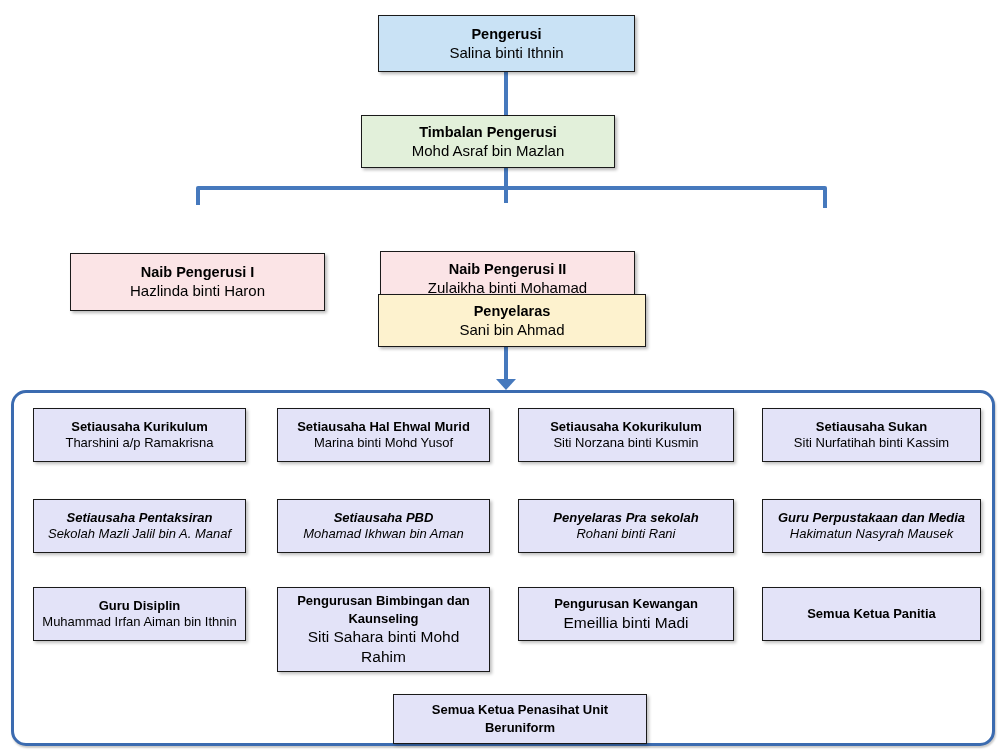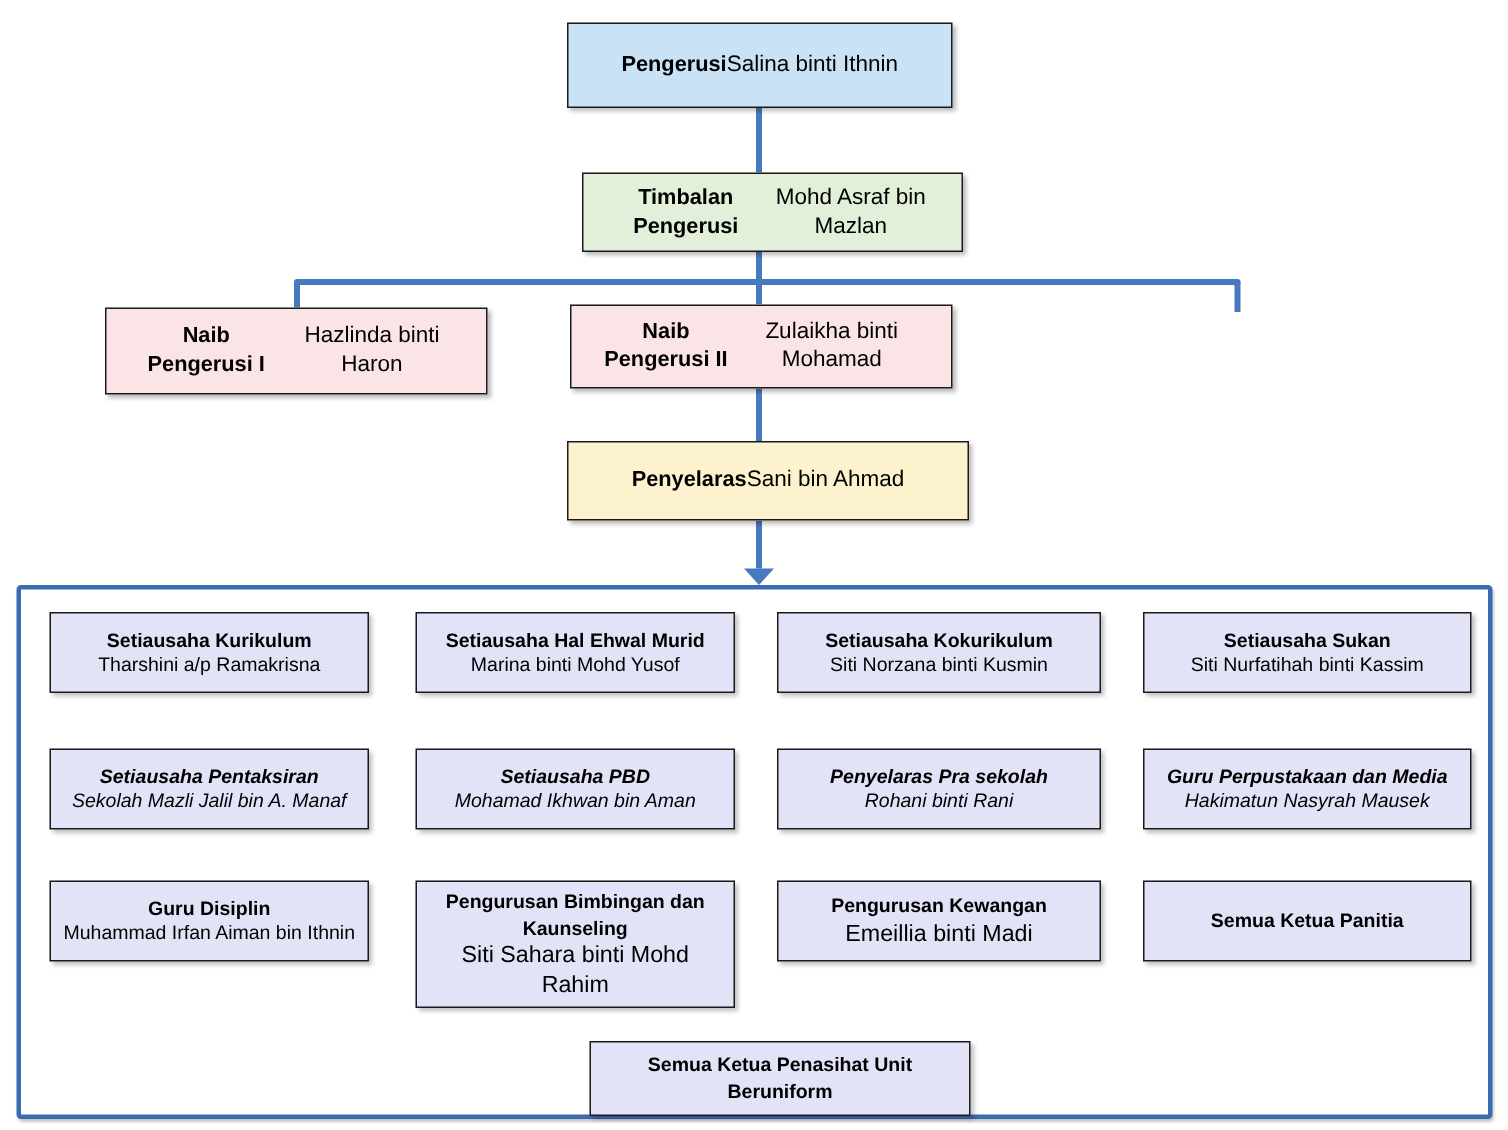--- a/index.html
+++ b/index.html
@@ -13,29 +13,29 @@
     --member_fill:#E3E3F8;
   }
   html,body{margin:0;padding:0;background:#ffffff;}
   .stage{
     position:relative;width:1005px;height:753px;background:#ffffff;overflow:hidden;
     font-family:"Liberation Sans",sans-serif;color:#000;
   }
   .box{
     position:absolute;box-sizing:border-box;
     border:1.6px solid var(--box_border);
-    display:flex;flex-direction:row;justify-content:center;align-items:center;
+    display:flex;flex-direction:column;justify-content:center;align-items:center;
     text-align:center;padding:4px 16px;
     box-shadow:2px 2px 3px rgba(0,0,0,0.28);
   }
   .box .t{font-weight:bold;font-size:14.5px;line-height:1.3;}
   .box .n{font-size:15px;line-height:1.25;}
   .lvl1{background:var(--level1_fill);left:378px;top:15px;width:257px;height:57px;}
-  .lvl2{background:var(--level2_fill);left:388px;top:115px;width:254px;height:53px;}
-  .naib{background:var(--level3_fill);}
+  .lvl2{background:var(--level2_fill);left:361px;top:115px;width:254px;height:53px;}
+  .naib{background:var(--level3_fill);margin-top:48px;}
   .naib1{left:70px;top:205px;width:255px;height:58px;}
   .naib2{left:380px;top:203px;width:255px;height:56px;}
   .naib3{left:698px;top:208px;width:254px;height:55px;}
   .lvl4{background:var(--level4_fill);left:378px;top:294px;width:268px;height:53px;}
 
   .conn{position:absolute;background:var(--connector);}
   .v{width:4px;}
   .h{height:4px;border-radius:2px;}
   .c-peng-timb{left:504px;top:72px;height:43px;}
   .c-timb-h{left:504px;top:168px;height:18px;}
@@ -47,21 +47,21 @@
   .c-peny-cont{left:504px;top:347px;height:32px;}
   .c-arrow{
     position:absolute;left:496px;top:379px;width:0;height:0;background:transparent;
     border-left:10px solid transparent;border-right:10px solid transparent;
     border-top:11px solid var(--connector);
   }
 
   .container{
     position:absolute;box-sizing:border-box;
     left:11px;top:390px;width:984px;height:356px;
-    border:3px solid var(--container_border);border-radius:3px;
+    border:3px solid var(--container_border);border-radius:15px;
     background:#ffffff;box-shadow:1px 2px 2px rgba(0,0,0,0.22);padding-left:32px;
   }
   .mbox{
     position:absolute;box-sizing:border-box;
     background:var(--member_fill);border:1.5px solid var(--box_border);
     display:flex;flex-direction:column;justify-content:center;align-items:center;
     text-align:center;min-height:54px;padding:4px 6px;width:213px;
     box-shadow:2px 2px 3px rgba(0,0,0,0.25);
   }
   .mbox .t{font-weight:bold;font-size:13px;line-height:1.35;}

